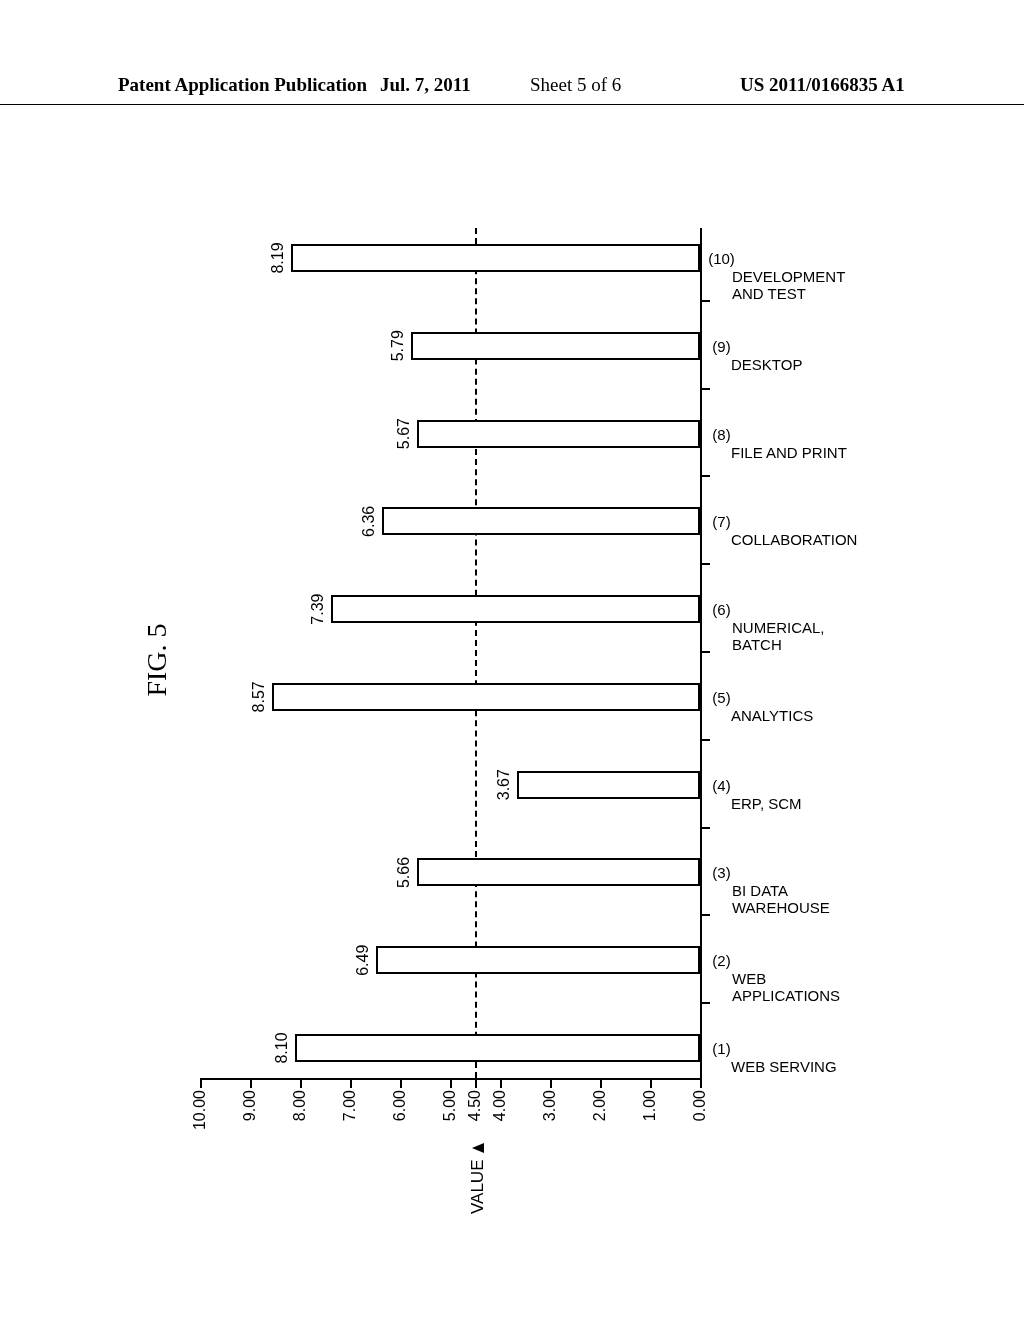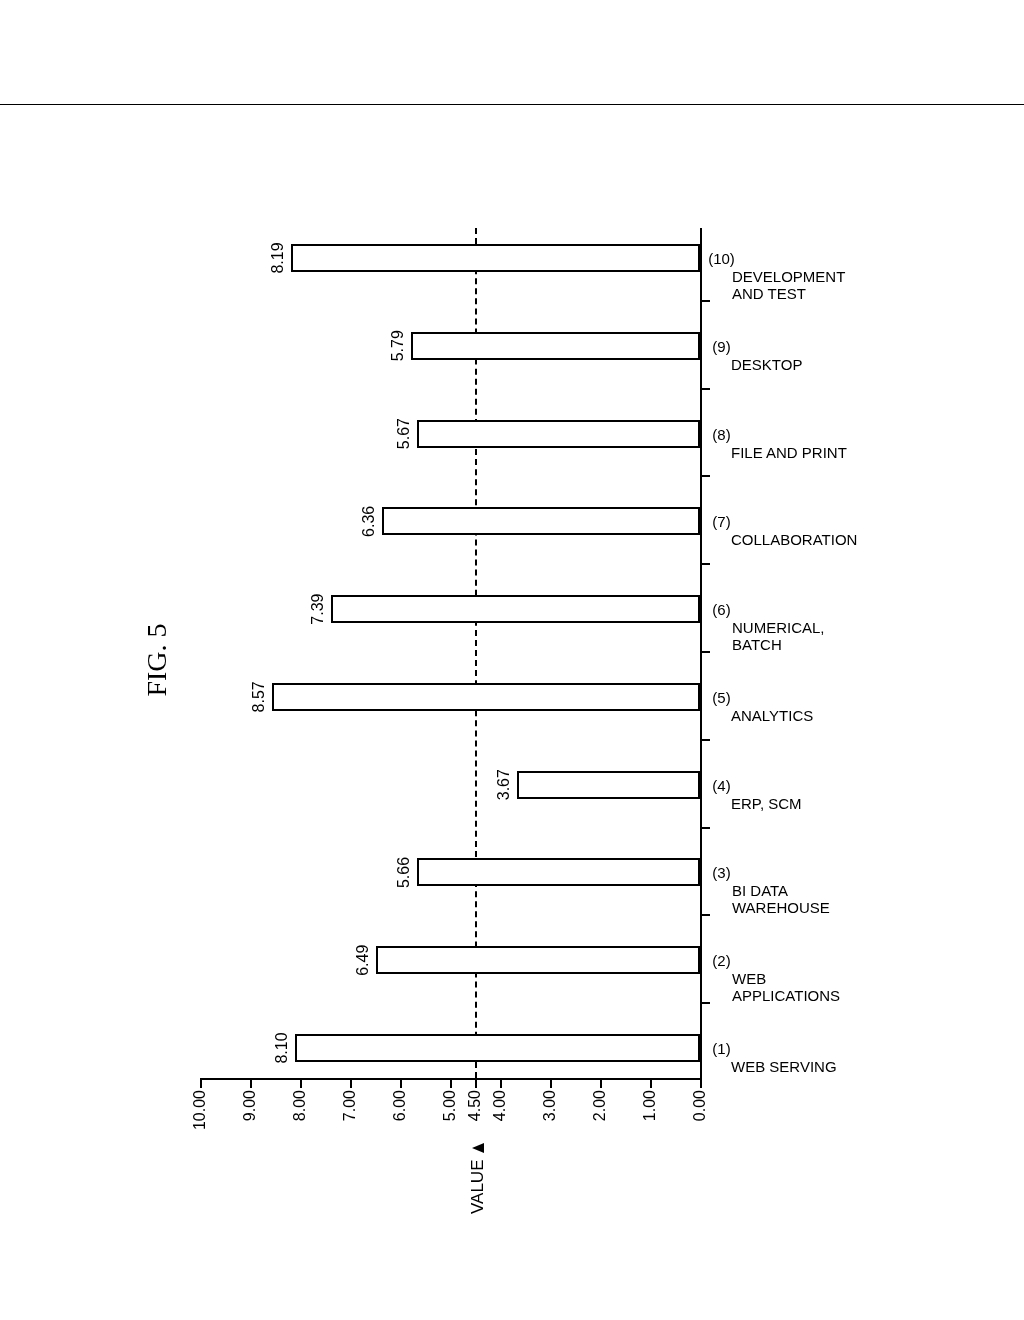--- a/index.html
+++ b/index.html
@@ -150,20 +150,26 @@
     transform-origin: center;
     font-size: 15px;
     font-family: Arial, Helvetica, sans-serif;
   }
 </style>
 </head>
 <body>
 
 <div class="page">
 
+  <div class="header">
+    <span class="left">Patent Application Publication</span>
+    <span class="date">Jul. 7, 2011</span>
+    <span class="sheet">Sheet 5 of 6</span>
+    <span class="pubno">US 2011/0166835 A1</span>
+  </div>
   <div class="header-rule"></div>
 
   <div class="figure-area">
     <div class="fig-label">FIG. 5</div>
 
     <div class="chart-rot">
       <div class="chart-inner">
 
         <div class="plot" id="plot">
           <div class="ref-line" id="ref-line" style="top: 275px;"></div>

